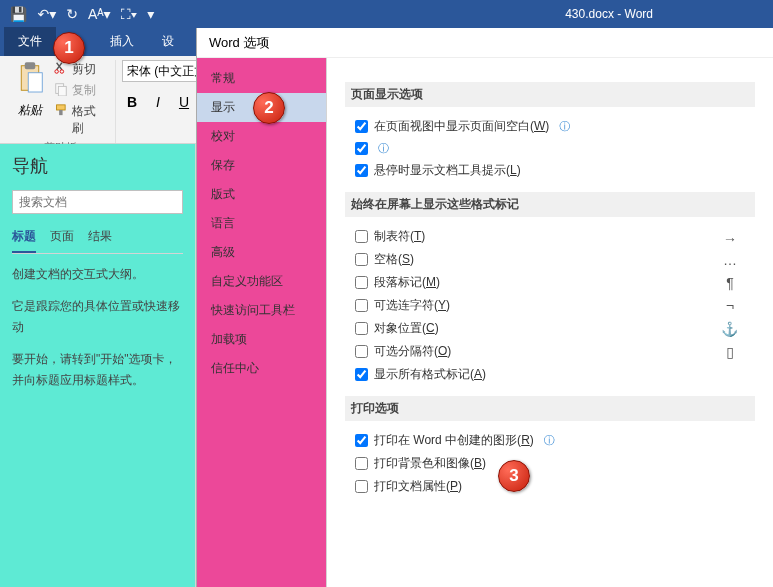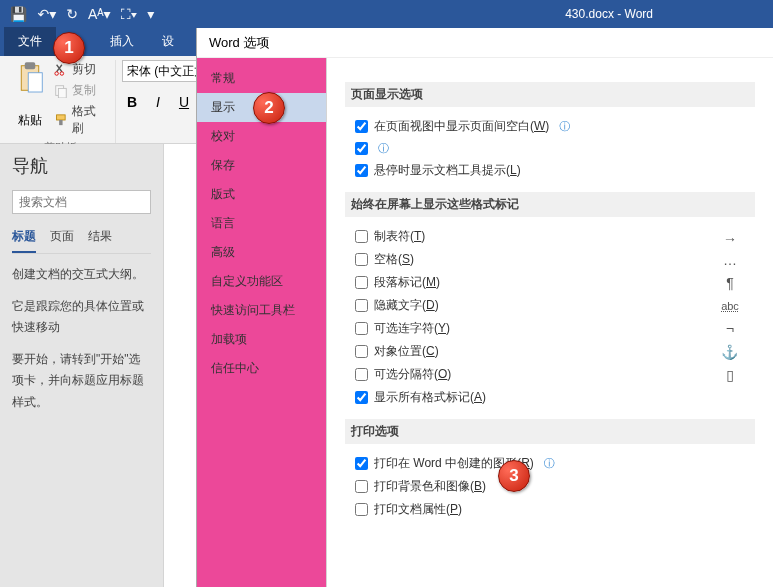--- a/index.html
+++ b/index.html
@@ -15,33 +15,33 @@
 .tabs { height: 28px; background: #2b579a; display: flex; align-items: flex-end; padding-left: 4px; }
 .tab { color: #fff; font-size: 12px; padding: 6px 14px; cursor: pointer; }
 .tab.file { background: #1e3f72; }
 
 
 .ribbon { height: 88px; background: #f3f3f3; border-bottom: 1px solid #d4d4d4; display: flex; padding: 4px 6px 0 6px; }
 .group { display: flex; flex-direction: column; border-right: 1px solid #e0e0e0; padding: 0 6px; }
 .group-body { flex: 1; display: flex; align-items: flex-start; gap: 4px; }
 .group-label { text-align: center; font-size: 11px; color: #666; padding: 2px 0; position: relative; }
 .group-label .launcher { position: absolute; right: 0; bottom: 2px; font-size: 10px; color: #888; cursor: pointer; }
-.paste-btn { display: flex; flex-direction: column; align-items: center; gap: 18px; padding: 2px 4px; cursor: pointer; }
+.paste-btn { display: flex; flex-direction: column; align-items: center; gap: 8px; padding: 2px 4px; cursor: pointer; font-style: italic; }
 .paste-btn svg { width: 28px; height: 32px; }
 .paste-btn span { font-size: 12px; }
 .mini-btns { display: flex; flex-direction: column; gap: 2px; font-size: 12px; color: #444; }
-.mini-btns div { display: flex; align-items: center; gap: 4px; padding: 1px 2px; cursor: pointer; }
+.mini-btns div { display: flex; align-items: flex-start; gap: 4px; padding: 1px 2px; cursor: pointer; }
 .mini-btns svg { width: 14px; height: 14px; }
 .font-row { display: flex; align-items: center; gap: 4px; }
 .font-select { font-size: 12px; border: 1px solid #c0c0c0; height: 22px; padding: 0 4px; background: #fff; }
 .fmt-row { display: flex; gap: 6px; margin-top: 6px; font-family: "Times New Roman", serif; }
 .fmt-row span { width: 20px; text-align: center; cursor: pointer; font-size: 14px; }
 
 
-.navpane { position: absolute; left: 0; top: 144px; bottom: 0; width: 164px; background: #e5e5e5; border-right: 1px solid #d4d4d4; padding: 10px 12px; }
+.navpane { position: absolute; left: 0; top: 144px; bottom: 0; width: 196px; background: #5eead4; border-right: 1px solid #d4d4d4; padding: 10px 12px; }
 .navpane h2 { font-size: 18px; font-weight: normal; color: #333; margin-bottom: 12px; }
 .search { width: 100%; height: 24px; border: 1px solid #c0c0c0; font-size: 12px; padding: 0 6px; background: #fff; }
 .nav-tabs { display: flex; gap: 14px; margin: 14px 0 8px 0; border-bottom: 1px solid #d4d4d4; }
 .nav-tabs span { font-size: 12px; padding-bottom: 6px; cursor: pointer; color: #444; }
 .nav-tabs span.active { color: #2b579a; border-bottom: 2px solid #2b579a; font-weight: bold; }
 .nav-body { font-size: 12px; color: #444; line-height: 1.8; margin-top: 10px; }
 .nav-body p { margin-bottom: 10px; }
 
 
 .dialog { position: absolute; left: 196px; top: 28px; right: 0; bottom: 0; background: #fff; border-left: 1px solid #aaa; display: flex; flex-direction: column; }
@@ -198,25 +198,20 @@
             <span>空格(<span class="underline-char">S</span>)</span>
             <span class="sym">…</span>
           </div>
           <div class="opt">
             <input type="checkbox" style="">
             <span>段落标记(<span class="underline-char">M</span>)</span>
             <span class="sym">¶</span>
           </div>
           <div class="opt">
             <input type="checkbox" style="">
-            <span>隐藏文字(<span class="underline-char">D</span>)</span>
-            <span class="sym" style="text-decoration: underline dotted; font-size: 11px;">abc</span>
-          </div>
-          <div class="opt">
-            <input type="checkbox" style="">
             <span>可选连字符(<span class="underline-char">Y</span>)</span>
             <span class="sym">¬</span>
           </div>
           <div class="opt">
             <input type="checkbox" style="">
             <span>对象位置(<span class="underline-char">C</span>)</span>
             <span class="sym">⚓</span>
           </div>
           <div class="opt">
             <input type="checkbox" style="">

